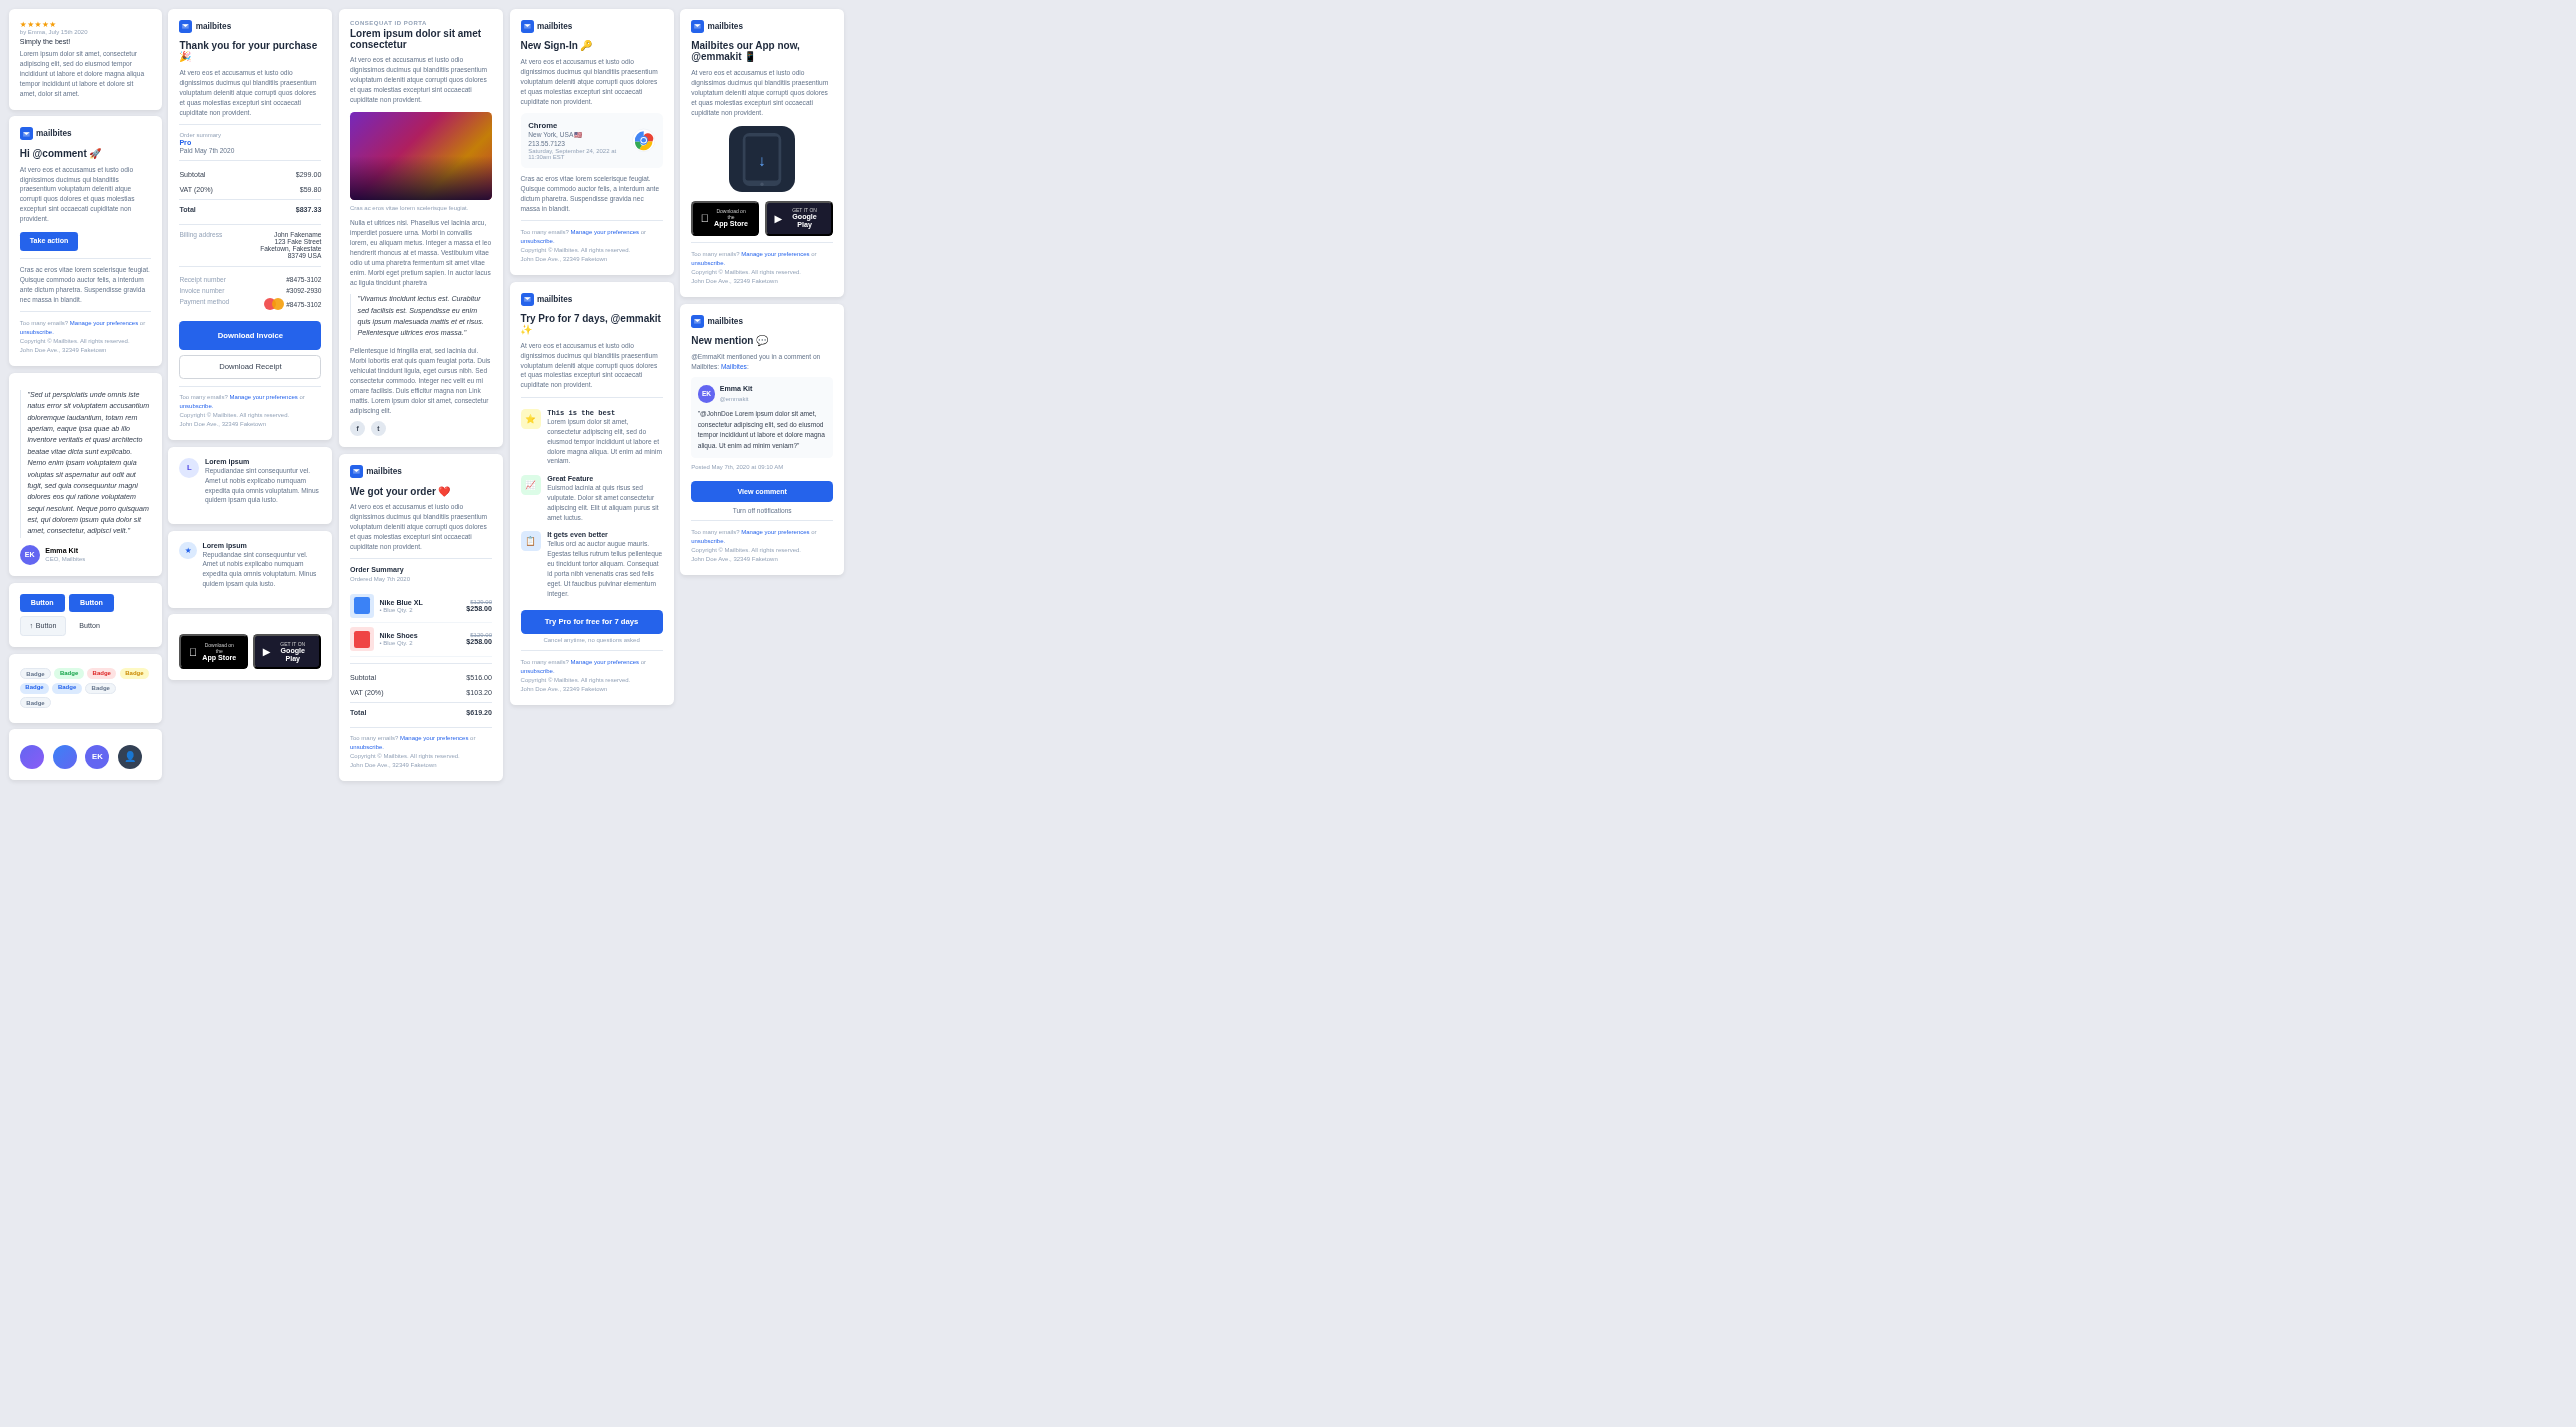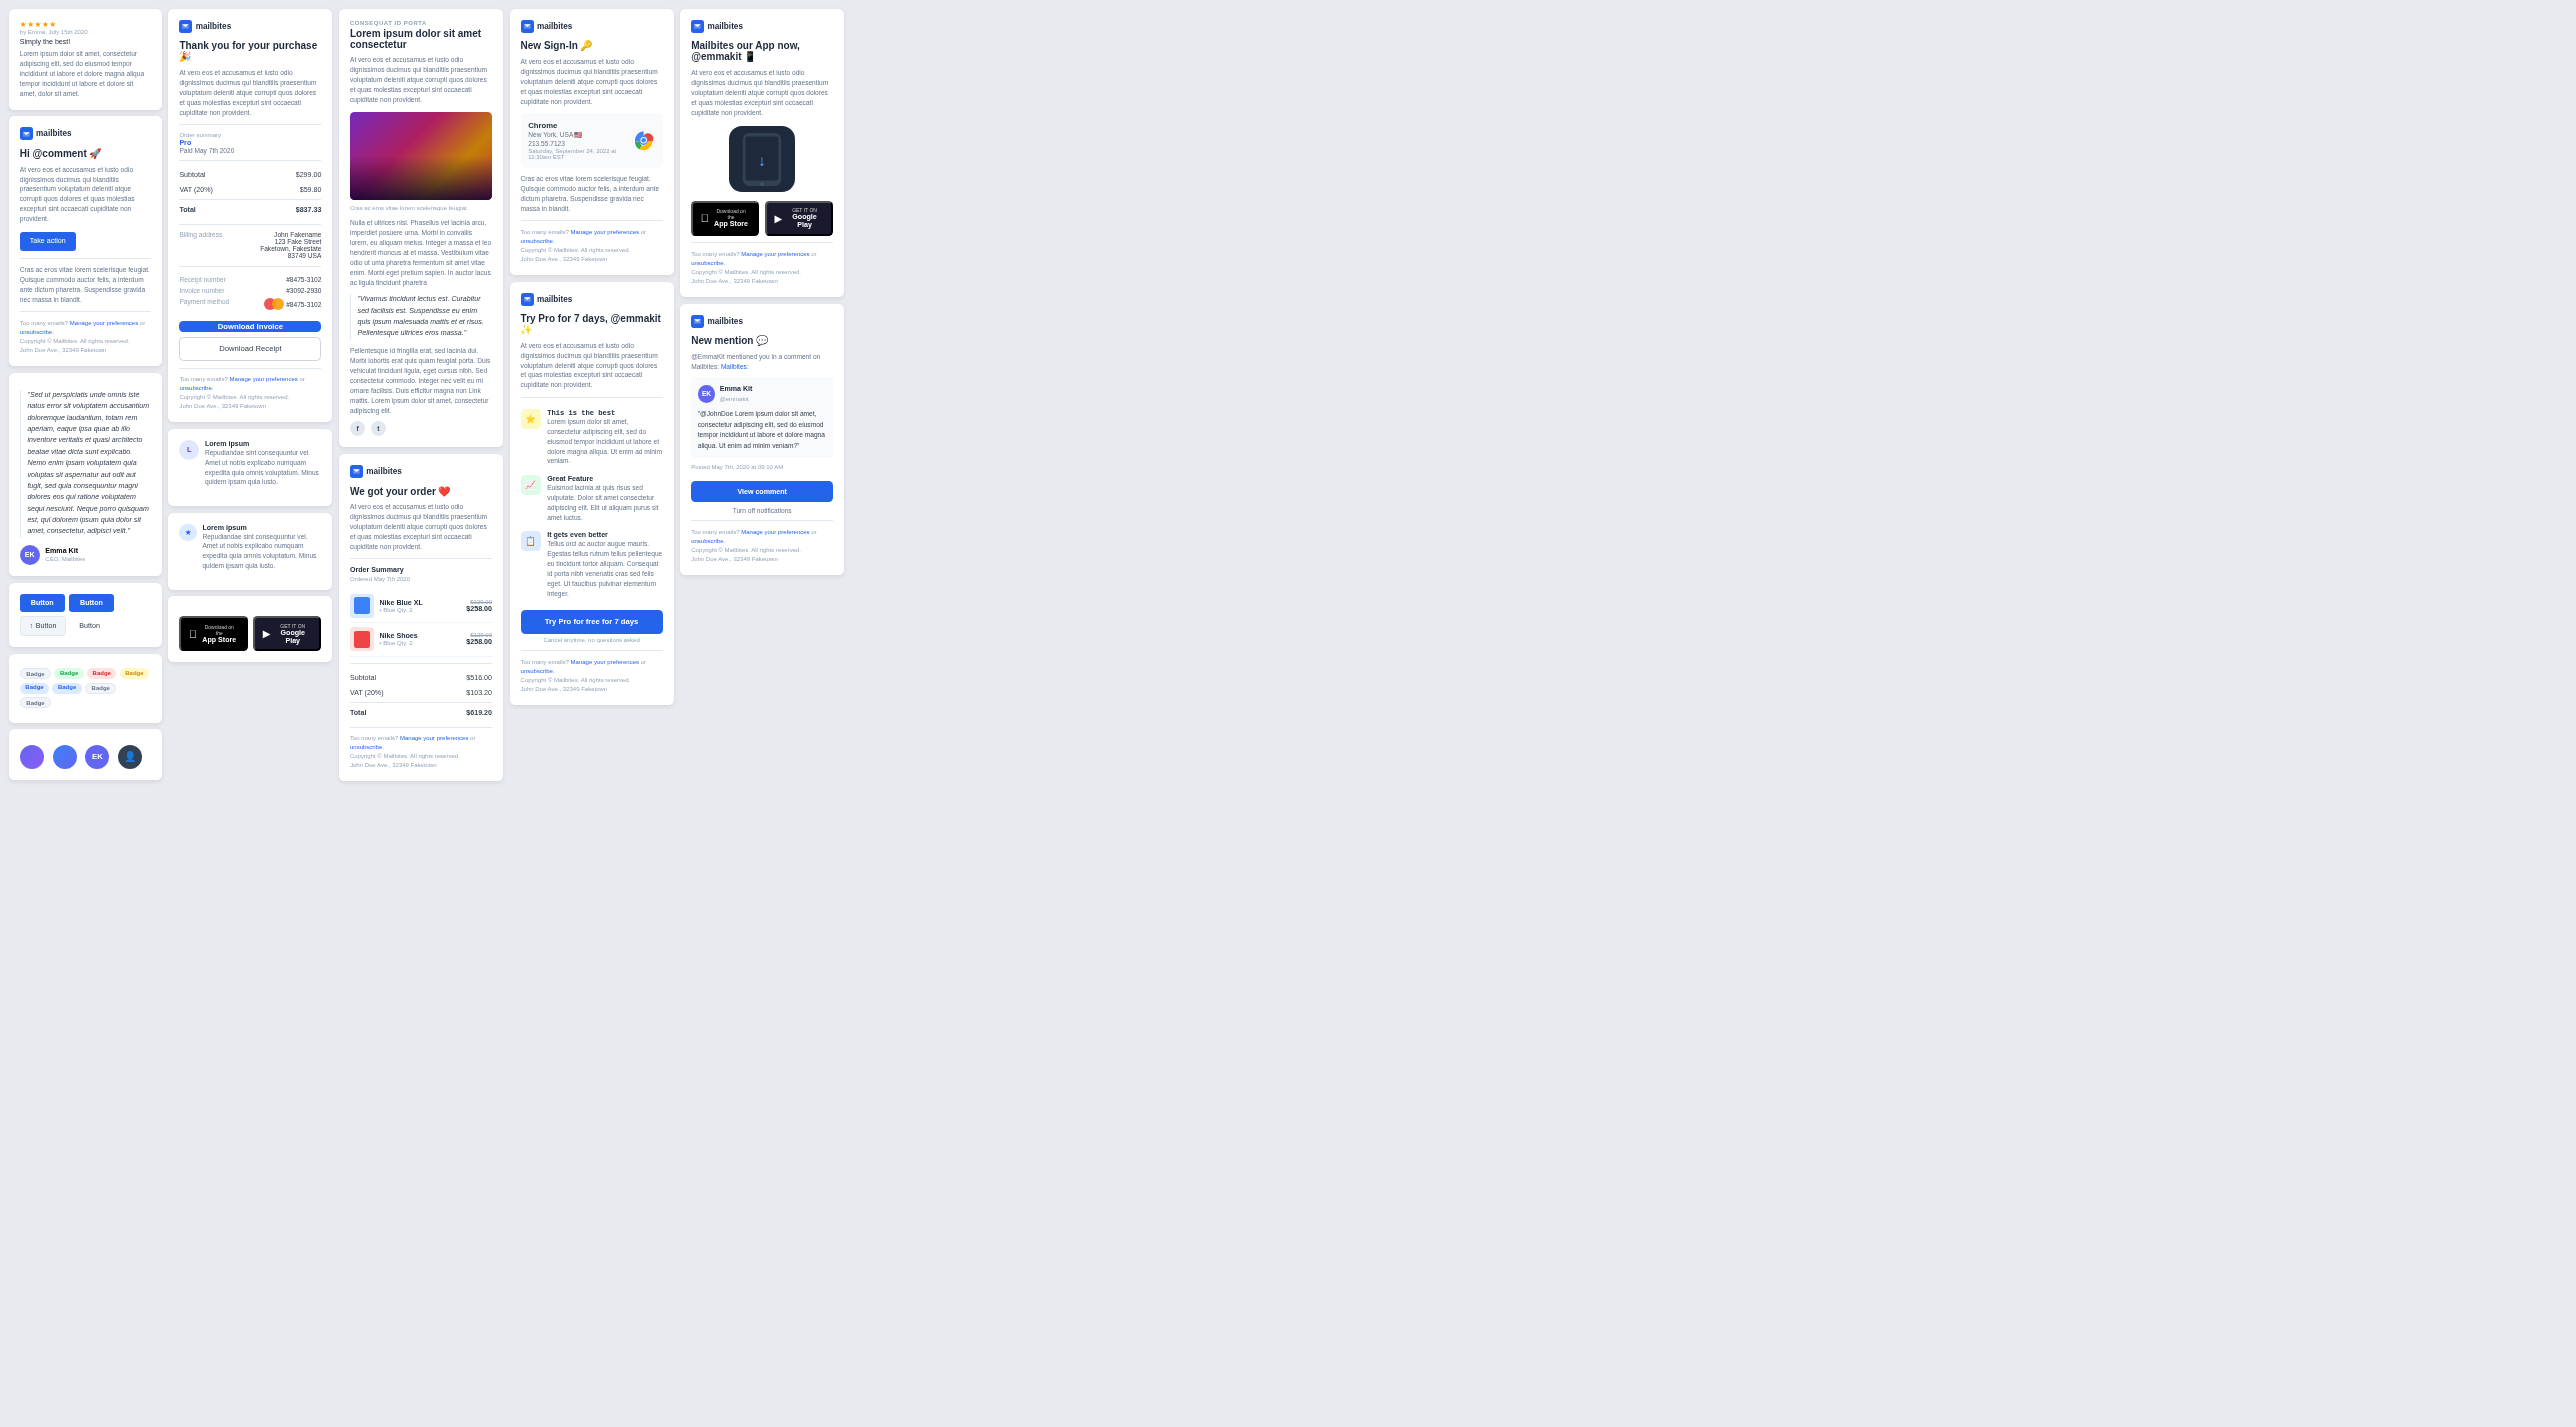--- a/index.html
+++ b/index.html
@@ -48,42 +48,42 @@
     .divider { border: none; border-top: 0.5px solid #e2e8f0; margin: 6.6px 0; }
     .blue-link { color: #2563eb; text-decoration: none; }
     h2 { font-size: 10px; font-weight: 700; color: #1e293b; margin-bottom: 5.5px; }
     .btn-primary {
       background: #2563eb;
       color: white;
       border: none;
       border-radius: 3.3px;
       padding: 5.5px 10px;
       font-size: 7.1px;
-      font-weight: 400;
+      font-weight: 700;
       cursor: pointer;
       display: inline-block;
     }
     
     .order-label { font-size: 6px; color: #94a3b8; margin-bottom: 1.1px; }
     .order-value { font-size: 7.1px; color: #2563eb; font-weight: 600; }
     .order-date { font-size: 6.6px; color: #64748b; }
     .line-item { display: flex; justify-content: space-between; padding: 3.3px 0; font-size: 7.1px; color: #374151; align-items: center; }
     .line-item.total { font-weight: 700; border-top: 1.1px solid #e2e8f0; margin-top: 2.2px; padding-top: 5.5px; }
     .billing-row { display: flex; justify-content: space-between; align-items: flex-start; margin: 6.6px 0; }
     .billing-label { font-size: 6.6px; color: #94a3b8; }
     .billing-value { font-size: 6.6px; color: #374151; text-align: right; }
     .receipt-field { display: flex; justify-content: space-between; padding: 2.2px 0; font-size: 6.6px; color: #374151; }
     .receipt-label { color: #94a3b8; }
     .btn-download-primary {
       width: 100%;
       background: #2563eb;
       color: white;
       border: none;
       border-radius: 4.4px;
-      padding: 1px;
+      padding: 10px;
       font-size: 7.7px;
       font-weight: 600;
       cursor: pointer;
       margin: 8.8px 0 4.4px;
     }
     .btn-download-secondary {
       width: 100%;
       background: white;
       color: #374151;
       border: 0.5px solid #d1d5db;

